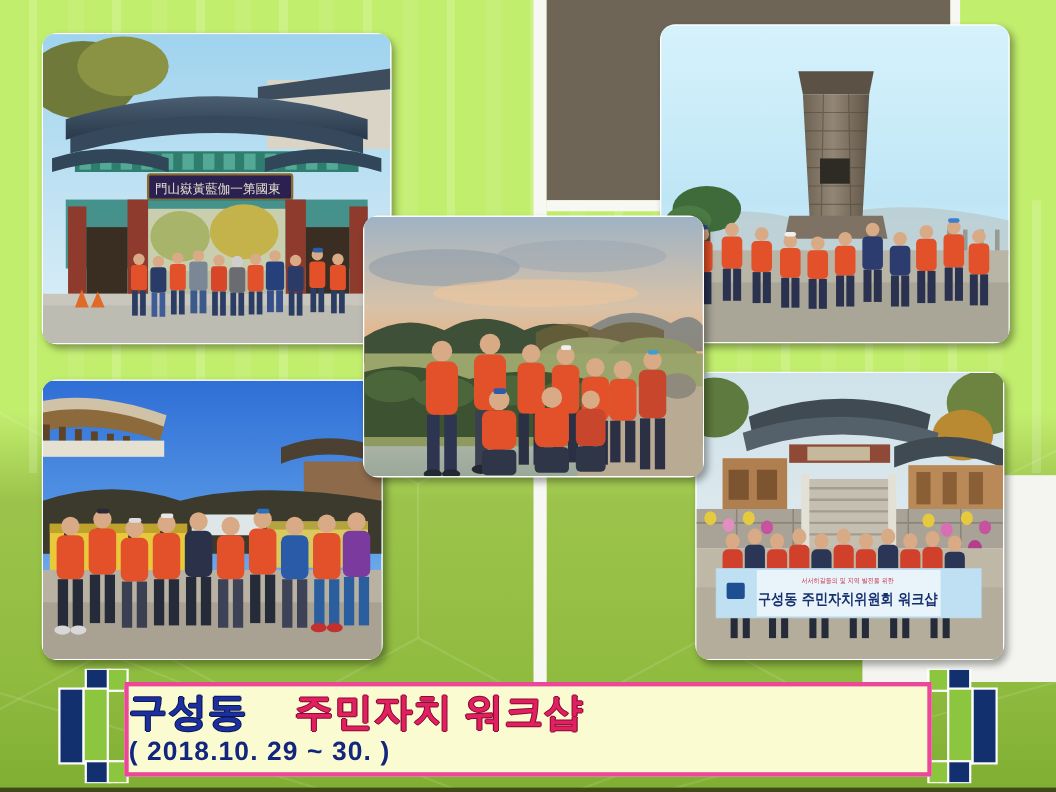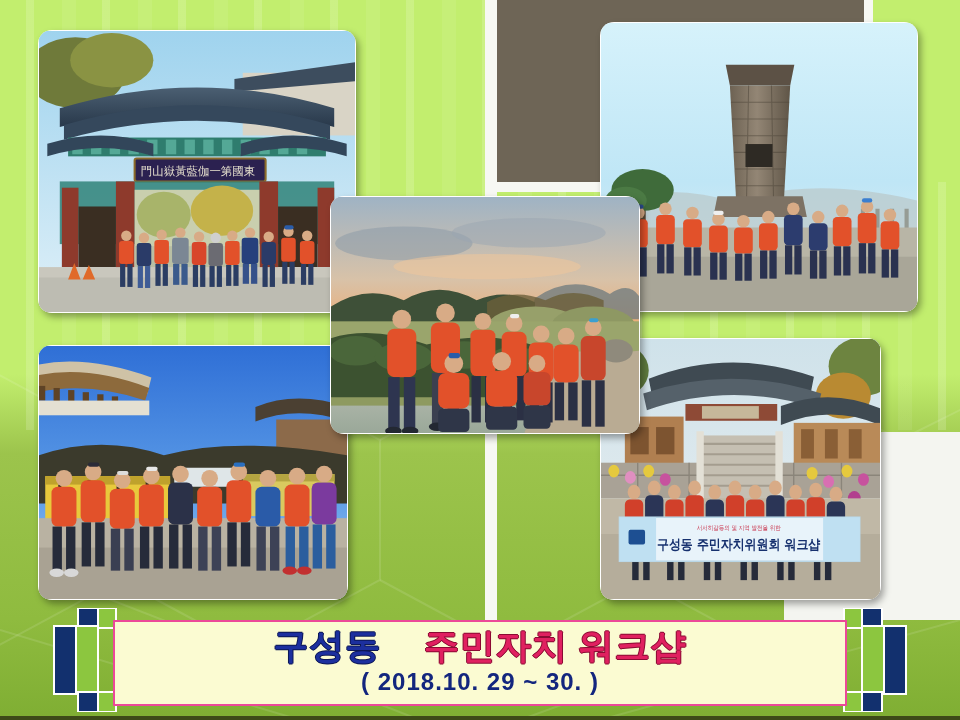--- a/index.html
+++ b/index.html
@@ -60,35 +60,35 @@
     box-sizing:border-box;
     overflow:hidden;
   }
   .photo .inner{width:100%;height:100%;border-radius:7px;overflow:hidden;position:relative;}
   .photo svg{display:block;width:100%;height:100%;}
 
   #ph-gate   {left:38px;  top:30px;  width:318px; height:283px;}
   #ph-tower  {left:600px; top:22px;  width:318px; height:290px;}
   #ph-field  {left:330px; top:196px; width:310px; height:238px; z-index:6;}
   #ph-dawn   {left:38px;  top:345px; width:310px; height:255px;}
-  #ph-temple {left:600px; top:338px; width:281px; height:262px;}
+  #ph-temple {left:632px; top:338px; width:281px; height:262px;}
 
   
   #banner-wrap{position:absolute;left:0;top:608px;width:960px;height:112px;}
   .bracket{position:absolute;top:0;width:74px;height:104px;}
   #bracket-left{left:44px;}
   #bracket-right{left:842px;}
   .bracket svg{display:block;}
 
   #banner{
     position:absolute;left:113px;top:12px;width:734px;height:86px;
     background:#fbfbd2;
-    border:2px solid #ec4899;
+    border:4px solid #ec4899;
     box-sizing:border-box;
-    text-align:center;
+    text-align:left;
     overflow:hidden;
   }
   #title-line{
     margin-top:3px;
     font-size:35px;font-weight:bold;line-height:42px;
     letter-spacing:1px;white-space:nowrap;
   }
   #title-a{color:#1c2f9e;
     text-shadow:-1px 0 #0d1856,0 -1px #0d1856,1px 0 #0d1856,0 1px #0d1856;}
   #title-b{color:#e02060;

